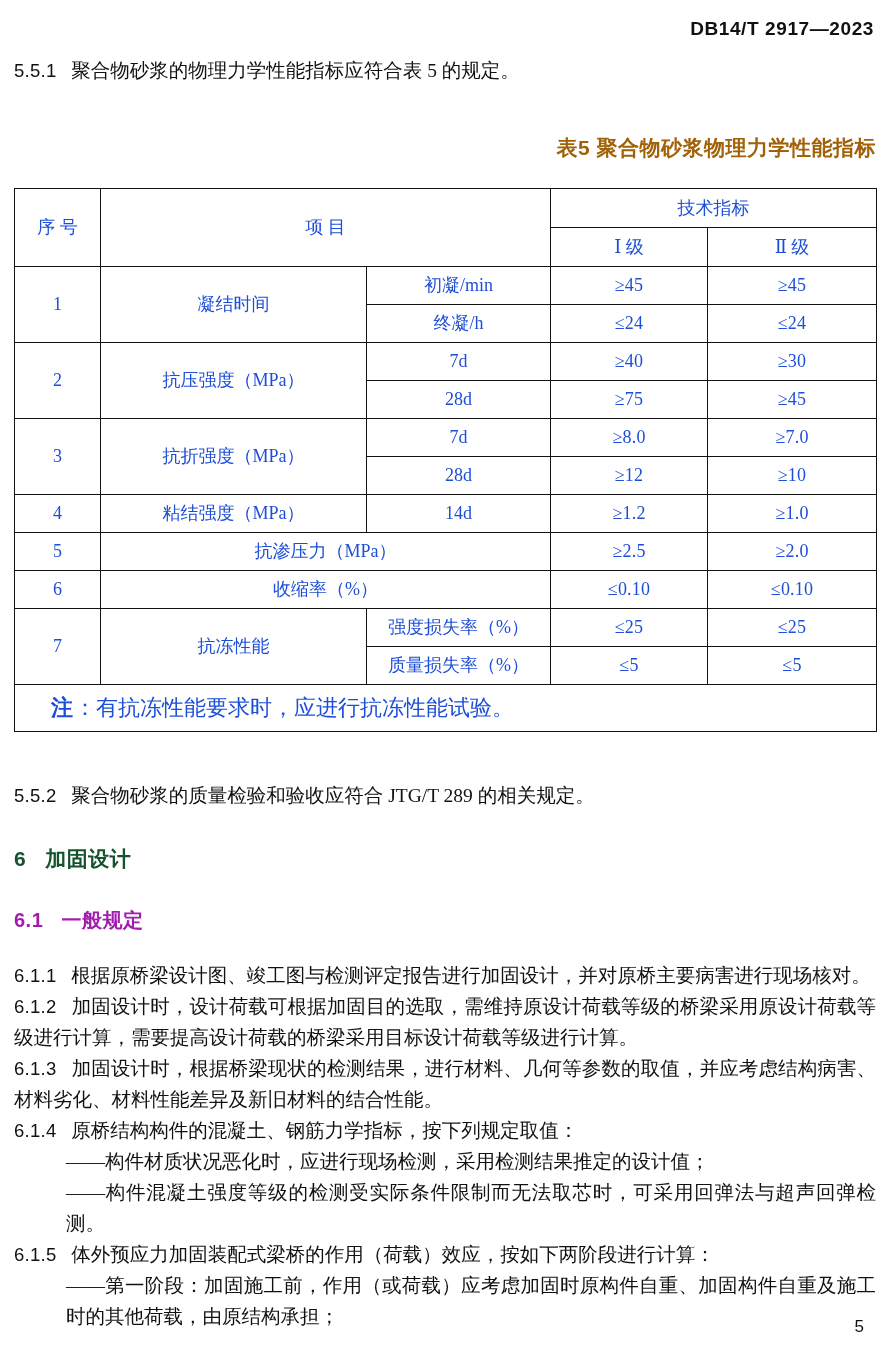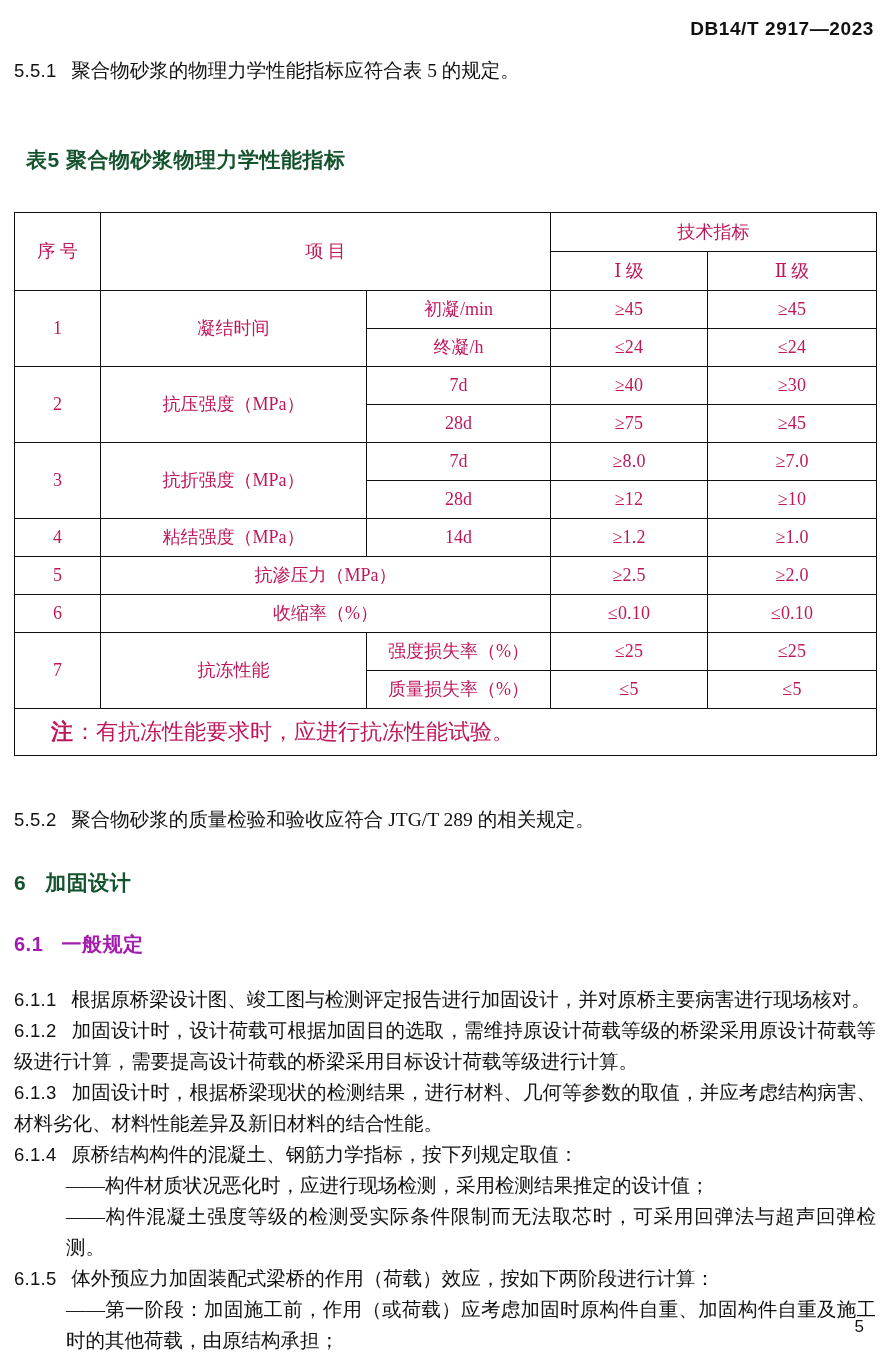--- a/index.html
+++ b/index.html
@@ -55,44 +55,44 @@
     font-family: "Liberation Sans", "DejaVu Sans", sans-serif;
     font-size: 18.5px;
     letter-spacing: 0.3px;
   }
   .gap-s { height: 14px; }
   .gap-m { height: 26px; }
   .gap-l { height: 34px; }
 
   
   .table-caption {
-    text-align: left;
+    text-align: right;
     font-family: "Liberation Sans", "DejaVu Sans", sans-serif;
     font-weight: bold;
     font-size: 21px;
     letter-spacing: 0.5px;
-    color: #14532d;
-    margin: 12px;
+    color: #a16207;
+    margin: 0;
   }
 
   
   .spec-table {
     border-collapse: collapse;
     width: 862px;
     margin: 0;
     table-layout: fixed;
   }
   .spec-table td, .spec-table th {
     border: 1.3px solid #111;
     font-size: 18px;
     font-weight: normal;
     text-align: center;
     vertical-align: middle;
     padding: 4px 3px;
-    color: #be185d;
+    color: #1d4ed8;
     line-height: 1.25;
     margin-left: 44px;
   }
   .spec-table .h-row td { height: 30px; }
   .spec-table .d-row td { height: 29px; }
   .mono-val {
     font-family: "Liberation Serif", "DejaVu Serif", serif;
     font-size: 18px;
     letter-spacing: 0.2px;
   }

